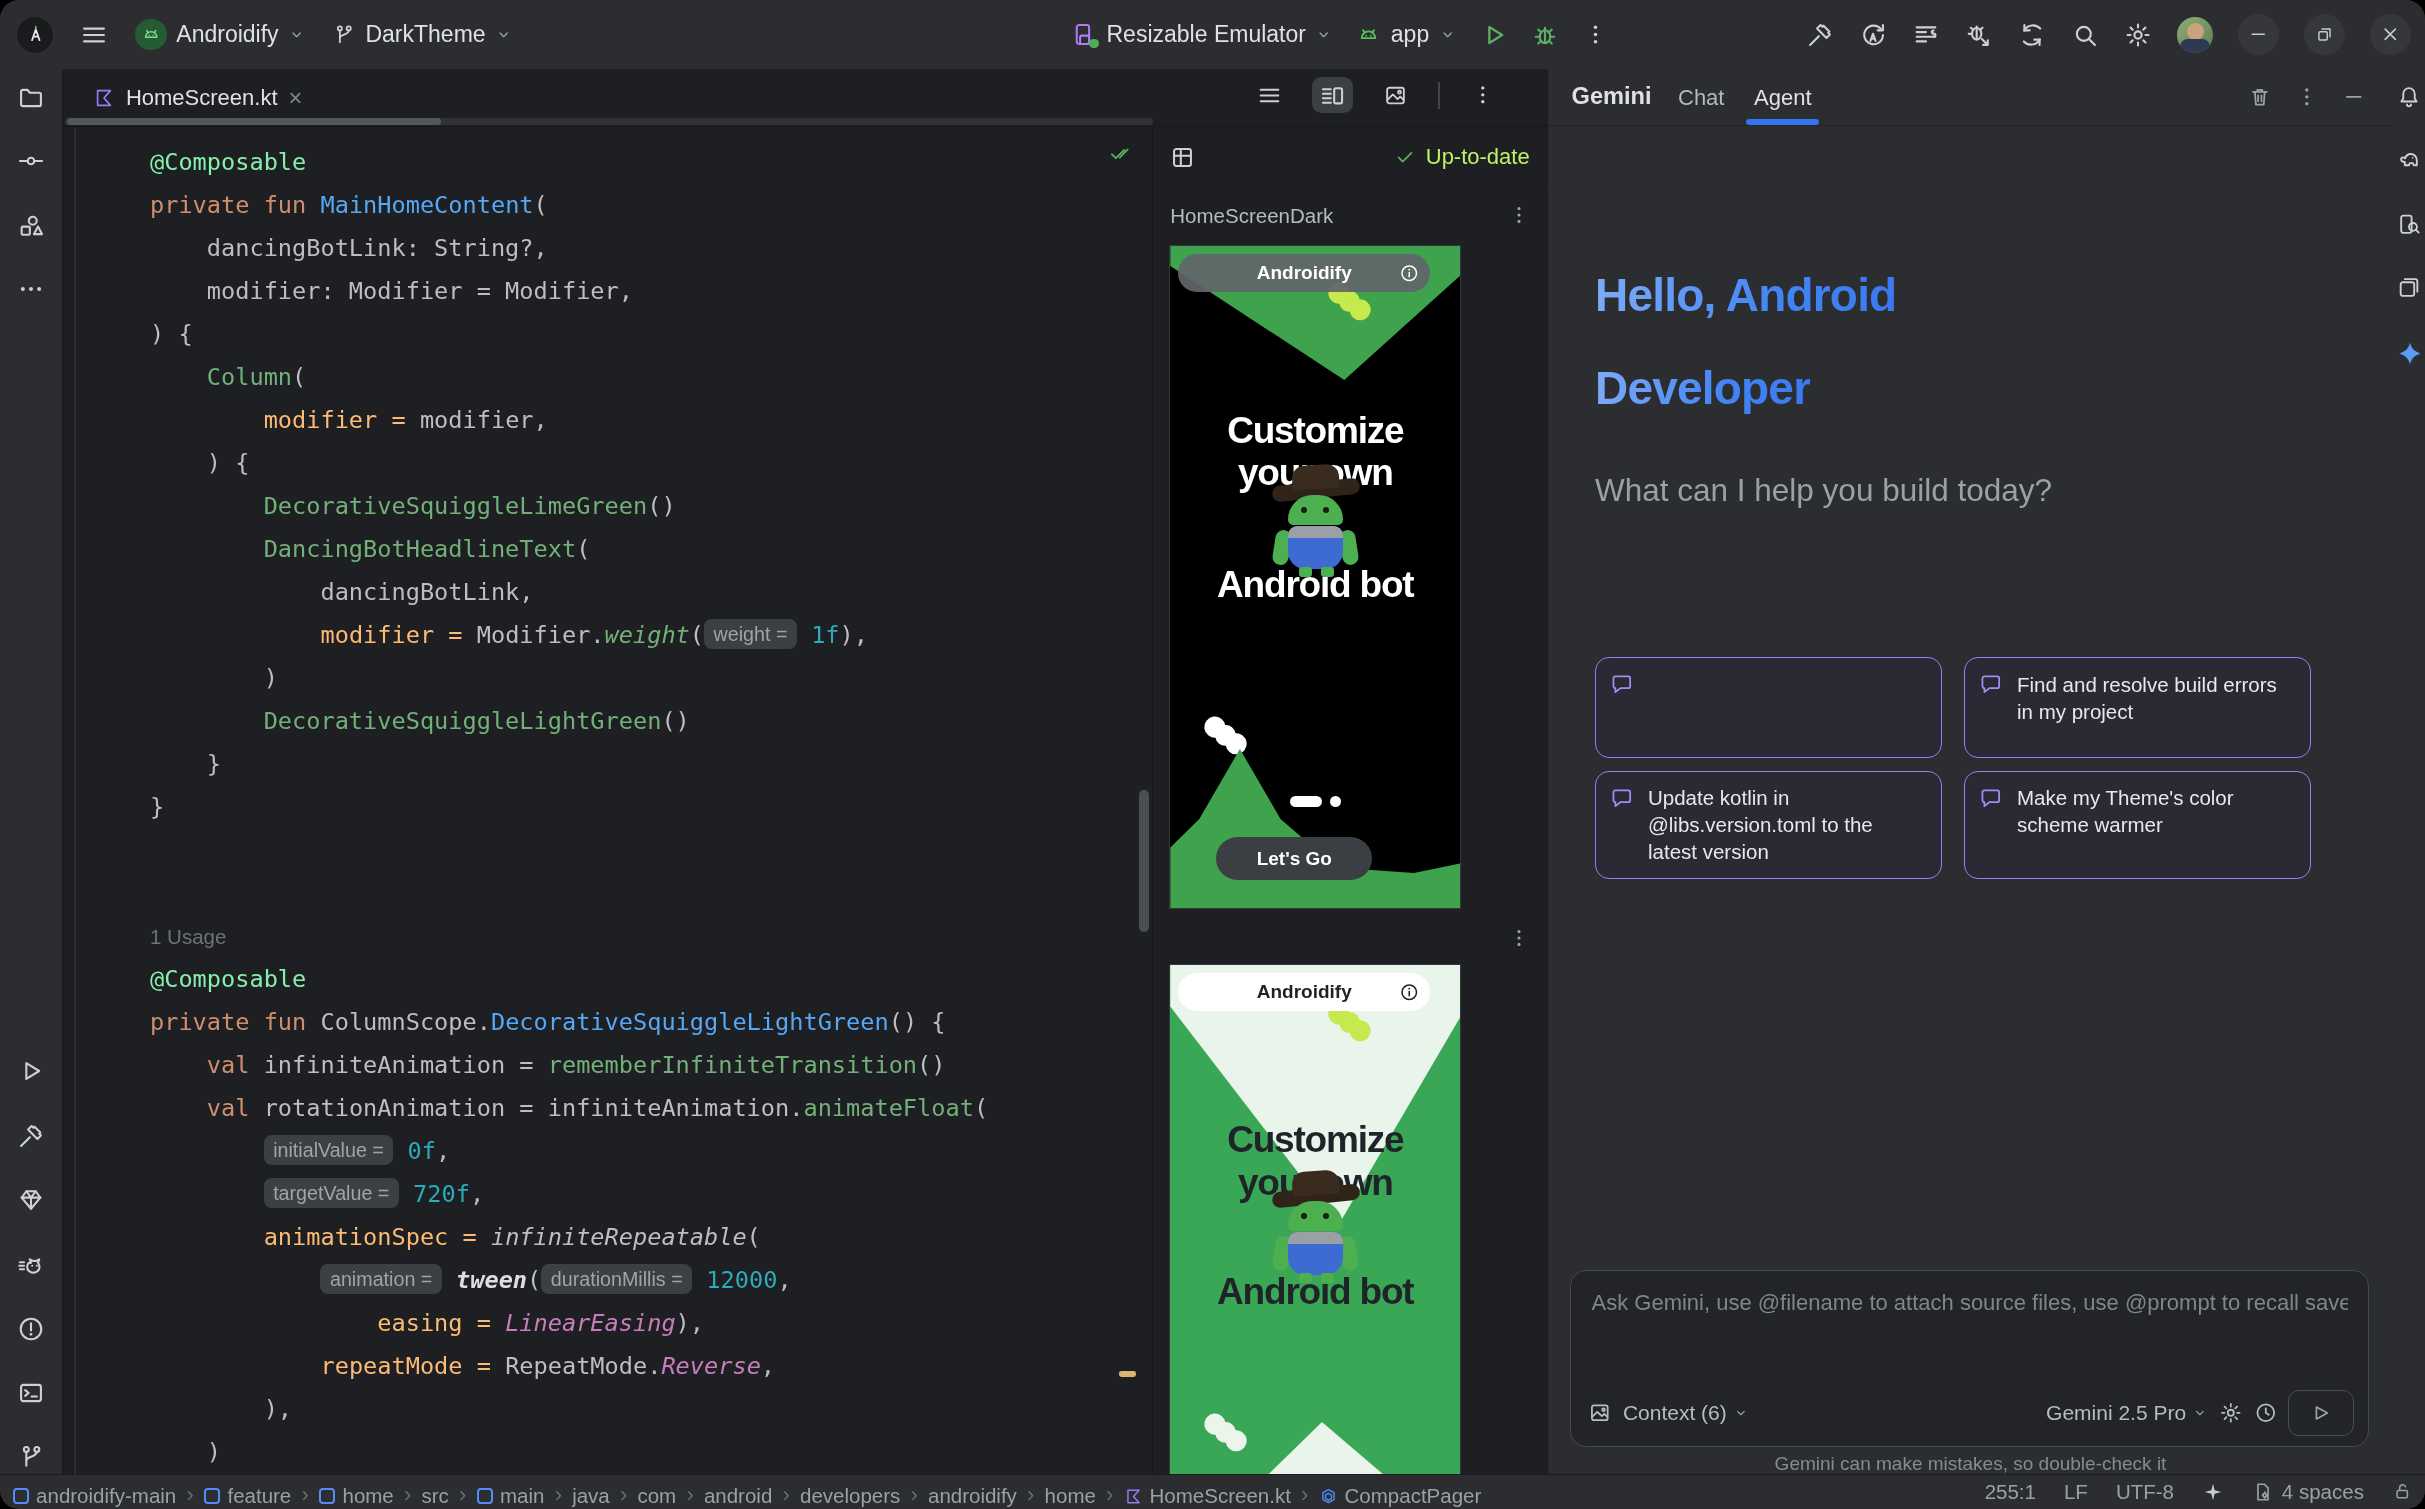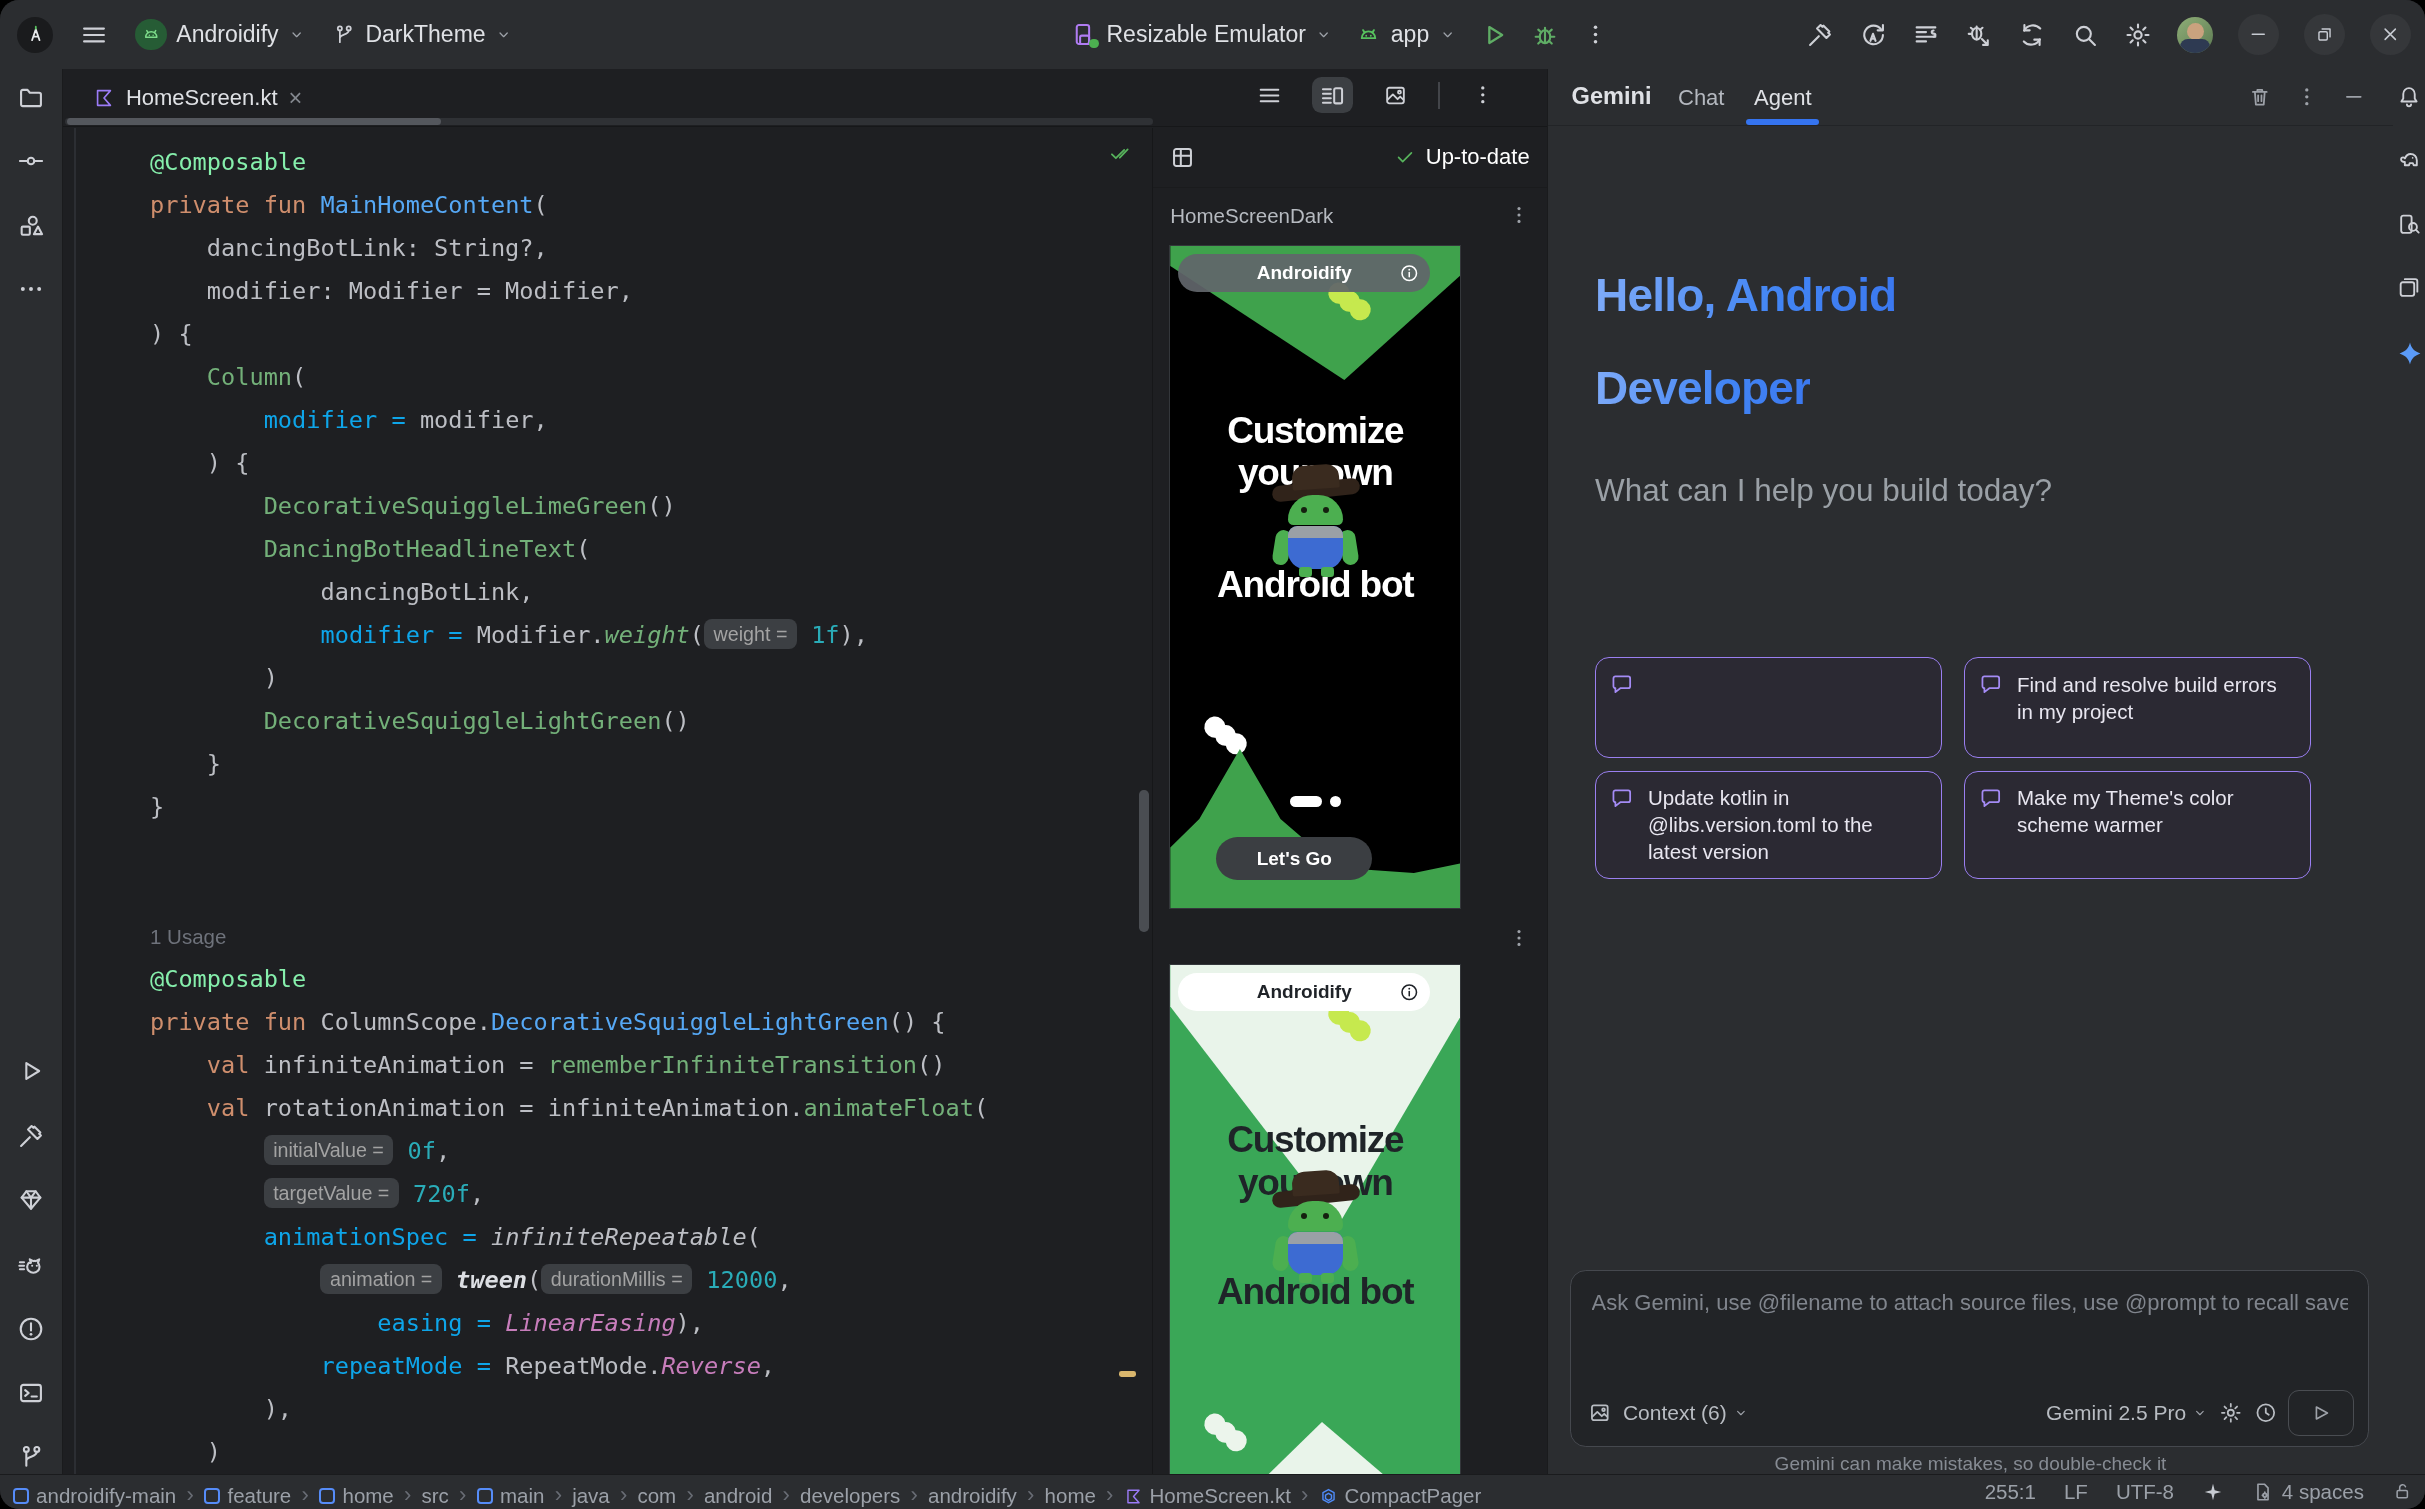--- a/index.html
+++ b/index.html
@@ -40,36 +40,36 @@
 
 .codepane{position:absolute;left:63px;top:128px;width:1089px;bottom:35px;background:#1e1f22;overflow:hidden}
 .gutterline{position:absolute;left:11px;top:0;bottom:0;width:1.6px;background:#2c2e33}
 .code{position:absolute;left:0;top:0;right:0;padding:12.6px 0 0 87px;font-family:"DejaVu Sans Mono",monospace;font-size:23.6px;white-space:pre}
 .codeline{height:43px;line-height:43px}
 .tk-p{color:#bcbec4}
 .tk-kw{color:#cf8e6d}
 .tk-fn{color:#56a8f5}
 .tk-ann{color:#86efac}
 .tk-call{color:#73b079}
-.tk-named{color:#0ea5e9}
+.tk-named{color:#fdba74}
 .tk-num{color:#2aacb8}
 .tk-itgreen{color:#73b079;font-style:italic}
 .tk-itwhite{color:#bcbec4;font-style:italic}
 .tk-boldit{color:#dcdee3;font-style:italic;font-weight:bold}
 .tk-pinkit{color:#c77dbb;font-style:italic}
 .tk-usage{font-family:"Liberation Sans",sans-serif;font-size:20.5px;color:#6e727b}
 .tk-hint{display:inline-block;background:#3c3f43;color:#a3a3a3;border-radius:7.9px;padding:0 9.5px;font-family:"Liberation Sans",sans-serif;font-size:19.7px;line-height:30px;vertical-align:1.6px}
 .inspect{position:absolute;right:20.5px;top:14px;color:#57b35c}
 .vthumb{position:absolute;right:3.2px;top:662px;width:9.5px;height:142px;background:#4a4d52;border-radius:4.7px}
 .changemark{position:absolute;right:15.8px;top:1243px;width:17.3px;height:6.3px;background:#d9b66d;border-radius:2.4px}
 
 .previewpane{position:absolute;left:1152px;top:128px;width:395px;bottom:35px;background:#1e1f22;border-left:1.6px solid #161719;overflow:hidden}
 .pv-toolbar{position:absolute;left:0;right:0;top:0;height:60px;border-bottom:1.6px solid #1a1b1d}
 .pv-grid{position:absolute;left:15.8px;top:15.8px;color:#ced0d6}
-.pv-status{position:absolute;right:17.3px;top:15.8px;display:flex;align-items:center;gap:10px;color:#ffffff;font-size:22px}
+.pv-status{position:absolute;right:17.3px;top:15.8px;display:flex;align-items:center;gap:10px;color:#bef264;font-size:22px}
 .pv-label{position:absolute;left:17.3px;color:#b6bac0;font-size:20.5px}
 .pv-kebab{position:absolute;right:17.3px;color:#9da1a8;width:22px;height:22px}
 .phone{position:absolute;left:17.3px;width:290px;overflow:hidden;background:#000;outline:0.8px solid #34373b}
 .phone.light{background:#3aa757}
 .p-topgreen{position:absolute;left:0;right:0;top:0;height:134px;background:#3fa24c;clip-path:polygon(0 0,100% 0,100% 22%,60% 100%,0 15%)}
 .p-topmint{position:absolute;left:0;right:0;top:0;height:260px;background:#e9f4ea;clip-path:polygon(0 0,100% 0,100% 20%,58% 100%,0 16%)}
 .p-pill{position:absolute;top:7.9px;left:7.9px;right:30px;height:38px;border-radius:20.5px;background:rgba(97,101,106,.93);display:flex;align-items:center;justify-content:center;color:#fff;font-weight:700;font-size:19px}
 .phone.light .p-pill{background:#fff;color:#1f2328}
 .p-pill .pinfo{position:absolute;right:11px;width:20.5px;height:20.5px;color:currentColor}
 .dotrow{position:absolute;display:flex;transform:rotate(38deg)}

